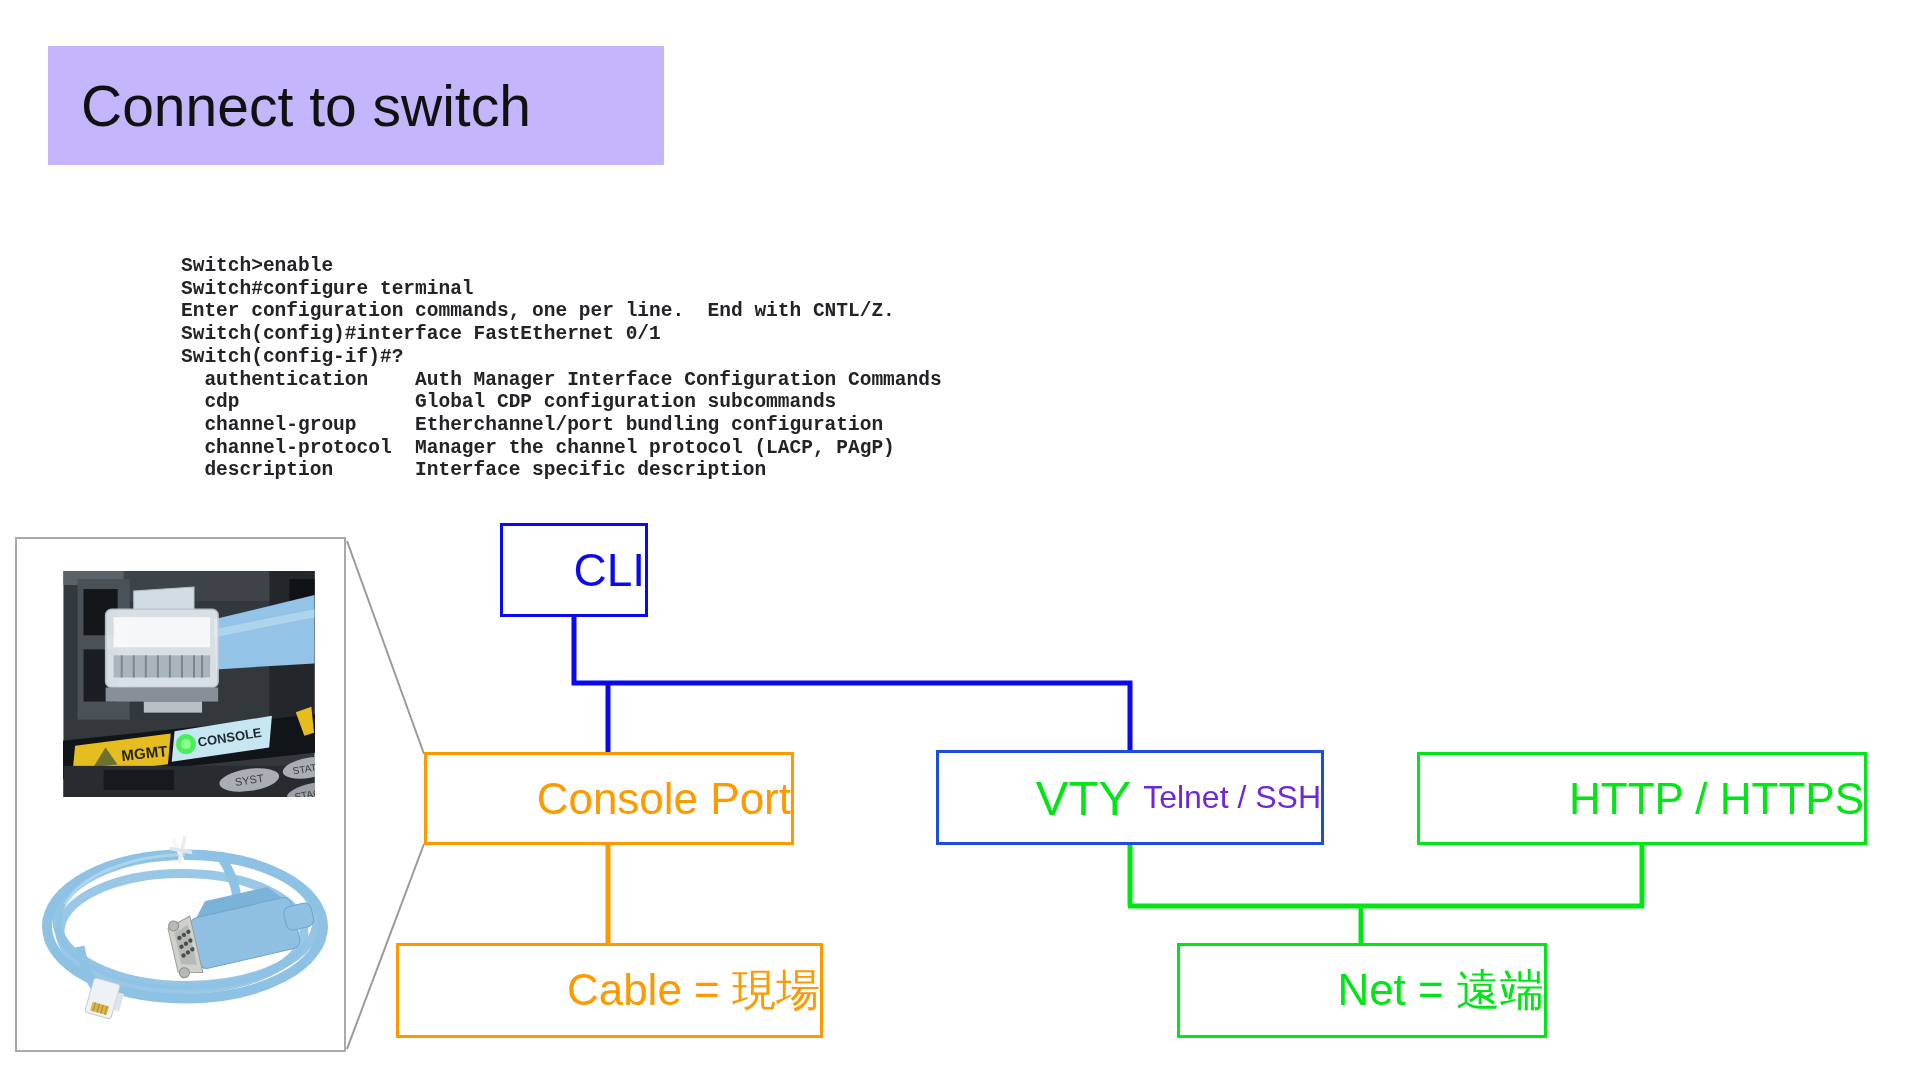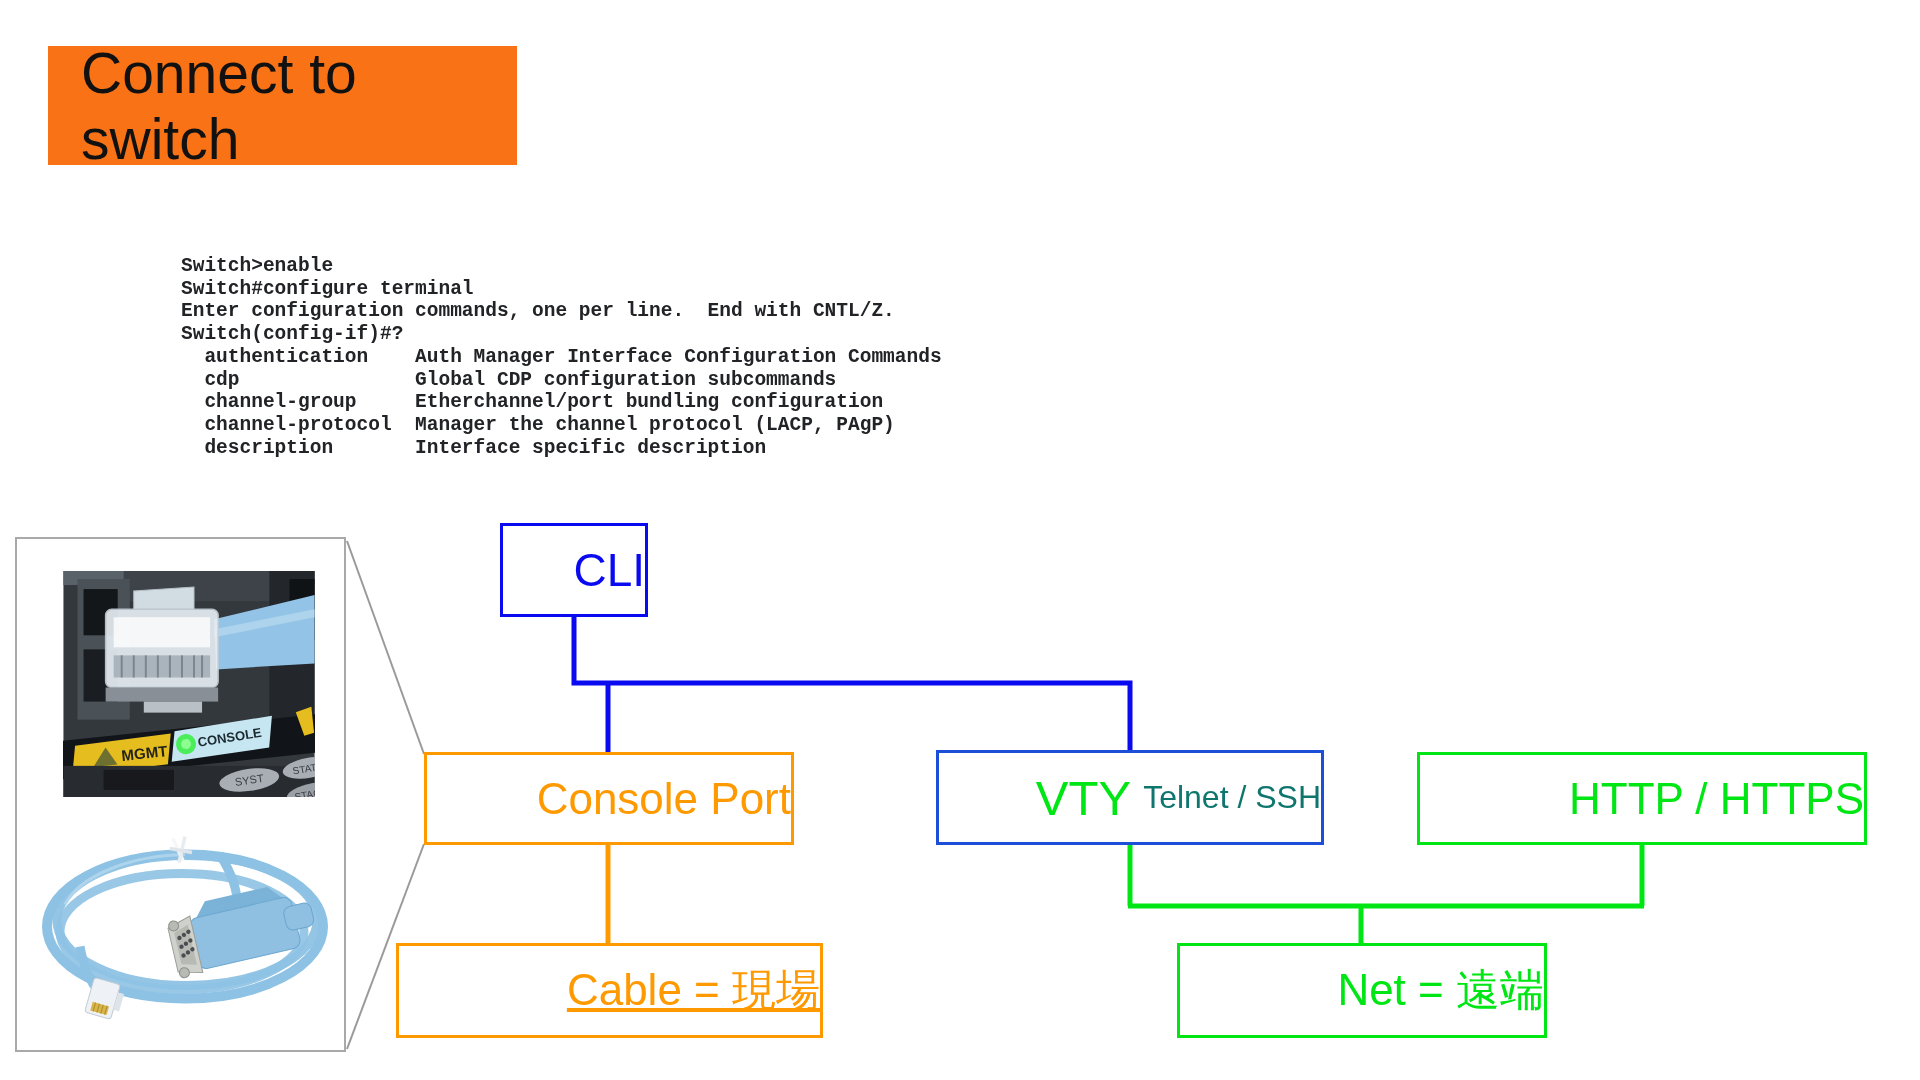--- a/index.html
+++ b/index.html
@@ -1,41 +1,41 @@
 <!DOCTYPE html>
 <html><head>
 <meta charset="utf-8">
 <style>
   html,body{margin:0;padding:0;background:#ffffff;width:1920px;height:1080px;overflow:hidden;
             font-family:"Liberation Sans",sans-serif;}
   .abs{position:absolute;}
 
   
-  #title-box{left:48px;top:46px;width:469px;height:119px;background:#f97316;
+  #title-box{left:48px;top:46px;width:616px;height:119px;background:#c4b5fd;
              display:flex;align-items:center;padding-left:33px;box-sizing:border-box;}
   #title-box span{font-size:57px;color:#111111;letter-spacing:0px;}
 
   
   #terminal{left:181px;top:255px;color:#222326;font-family:"Liberation Mono","DejaVu Sans Mono",monospace;
             font-size:19.5px;line-height:22.7px;font-weight:bold;}
   #terminal .tline{white-space:pre;}
 
   
   .dbox{display:flex;align-items:center;justify-content:flex-end;box-sizing:border-box;background:#ffffff;}
   #cli-box{left:500px;top:523px;width:148px;height:94px;border:3px solid #0a0af0;}
   #cli-box span{font-size:46px;color:#0a0af0;}
   #console-box{left:424px;top:752px;width:370px;height:93px;border:3px solid #ff9900;}
   #console-box span{font-size:44px;color:#ff9900;}
   #vty-box{left:936px;top:750px;width:388px;height:95px;border:3px solid #1d4ed8;gap:12px;}
   #vty-box .big{font-size:49px;color:#00e614;}
-  #vty-box .small{font-size:32px;color:#0f766e;}
+  #vty-box .small{font-size:32px;color:#6d28d9;}
   #http-box{left:1417px;top:752px;width:450px;height:93px;border:3px solid #00e614;}
   #http-box span{font-size:44px;color:#00e614;}
   #cable-box{left:396px;top:943px;width:427px;height:95px;border:3px solid #ff9900;}
-  #cable-box span{font-size:44px;color:#ff9900;text-decoration:underline;}
+  #cable-box span{font-size:44px;color:#ff9900;}
   #net-box{left:1177px;top:943px;width:370px;height:95px;border:3px solid #00e614;}
   #net-box span{font-size:44px;color:#00e614;}
 
   
   #photo-frame{left:15px;top:537px;width:331px;height:515px;background:#ffffff;
                border:2px solid #a9a9a9;box-sizing:border-box;}
   #port-photo{position:absolute;left:46px;top:32px;width:252px;height:226px;}
   #cable-photo{position:absolute;left:8px;top:272px;width:315px;height:212px;}
 
   #connector-layer{left:0;top:0;width:1920px;height:1080px;pointer-events:none;}
@@ -44,20 +44,21 @@
 <body>
 
 <div id="title-box" class="abs">
   <span>Connect to switch</span>
 </div>
 
 <div id="terminal" class="abs">
   <div class="tline">Switch&gt;enable</div>
   <div class="tline">Switch#configure terminal</div>
   <div class="tline">Enter configuration commands, one per line.  End with CNTL/Z.</div>
+  <div class="tline">Switch(config)#interface FastEthernet 0/1</div>
   <div class="tline">Switch(config-if)#?</div>
   <div class="tline">  authentication    Auth Manager Interface Configuration Commands</div>
   <div class="tline">  cdp               Global CDP configuration subcommands</div>
   <div class="tline">  channel-group     Etherchannel/port bundling configuration</div>
   <div class="tline">  channel-protocol  Manager the channel protocol (LACP, PAgP)</div>
   <div class="tline">  description       Interface specific description</div>
 </div>
 
 <svg id="connector-layer" class="abs" width="1920" height="1080" viewBox="0 0 1920 1080">
 

